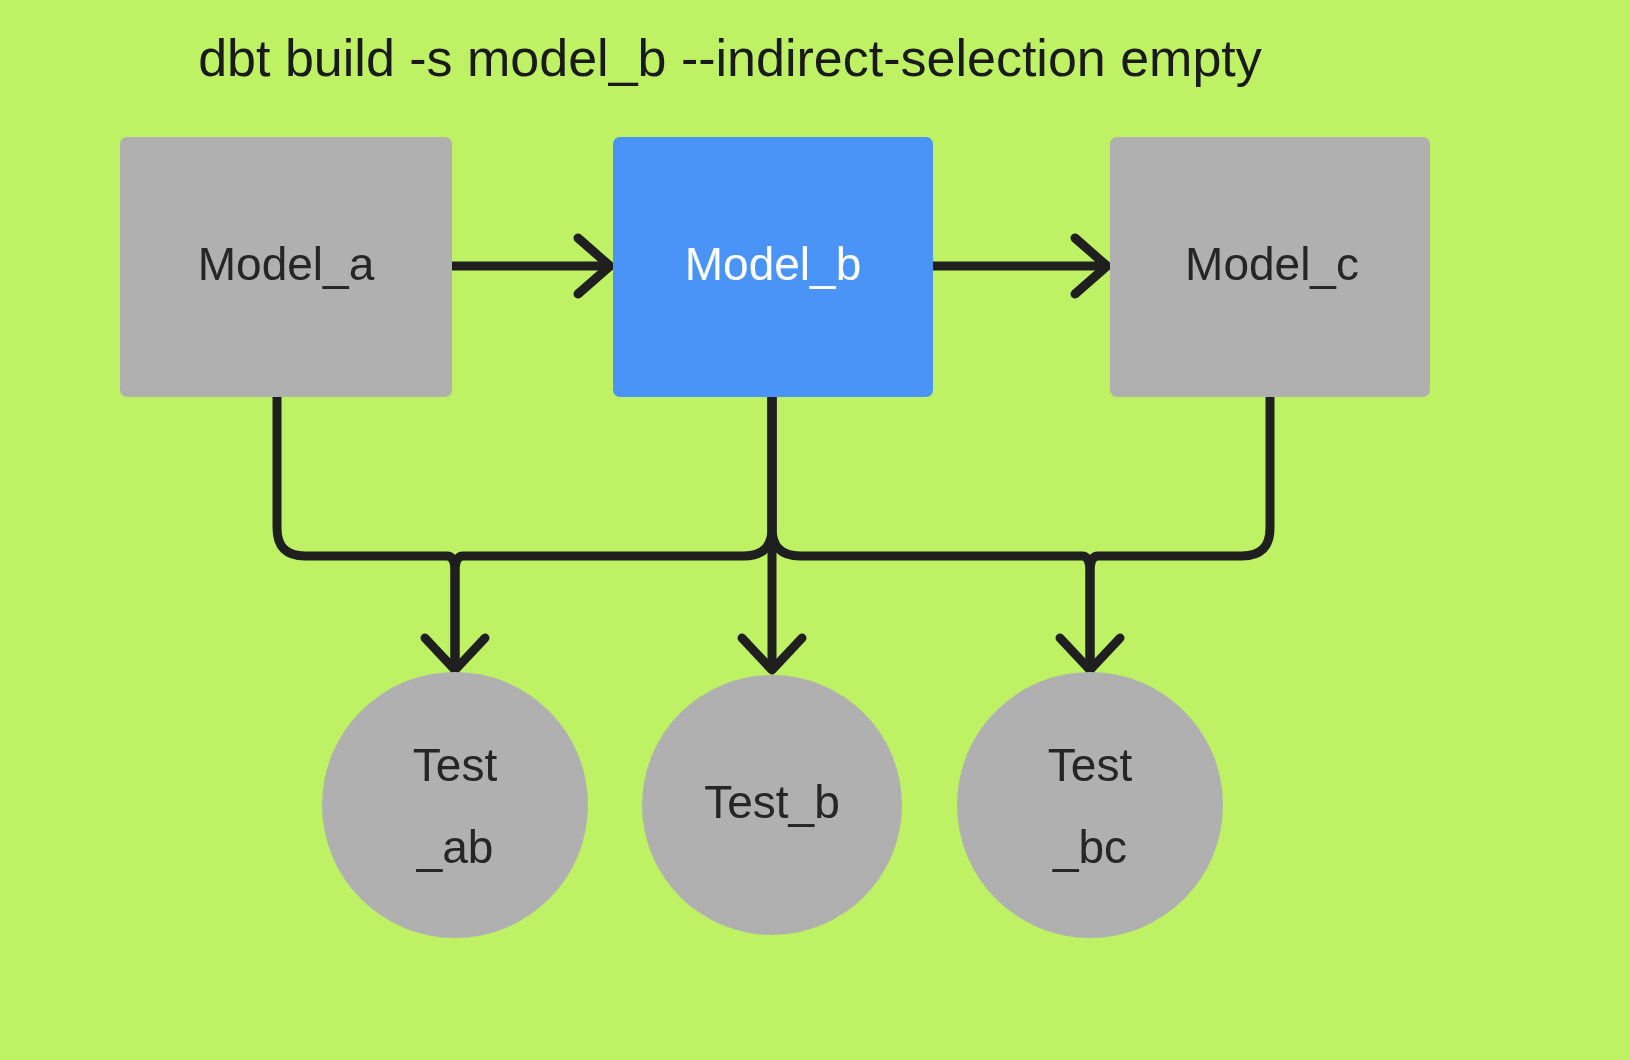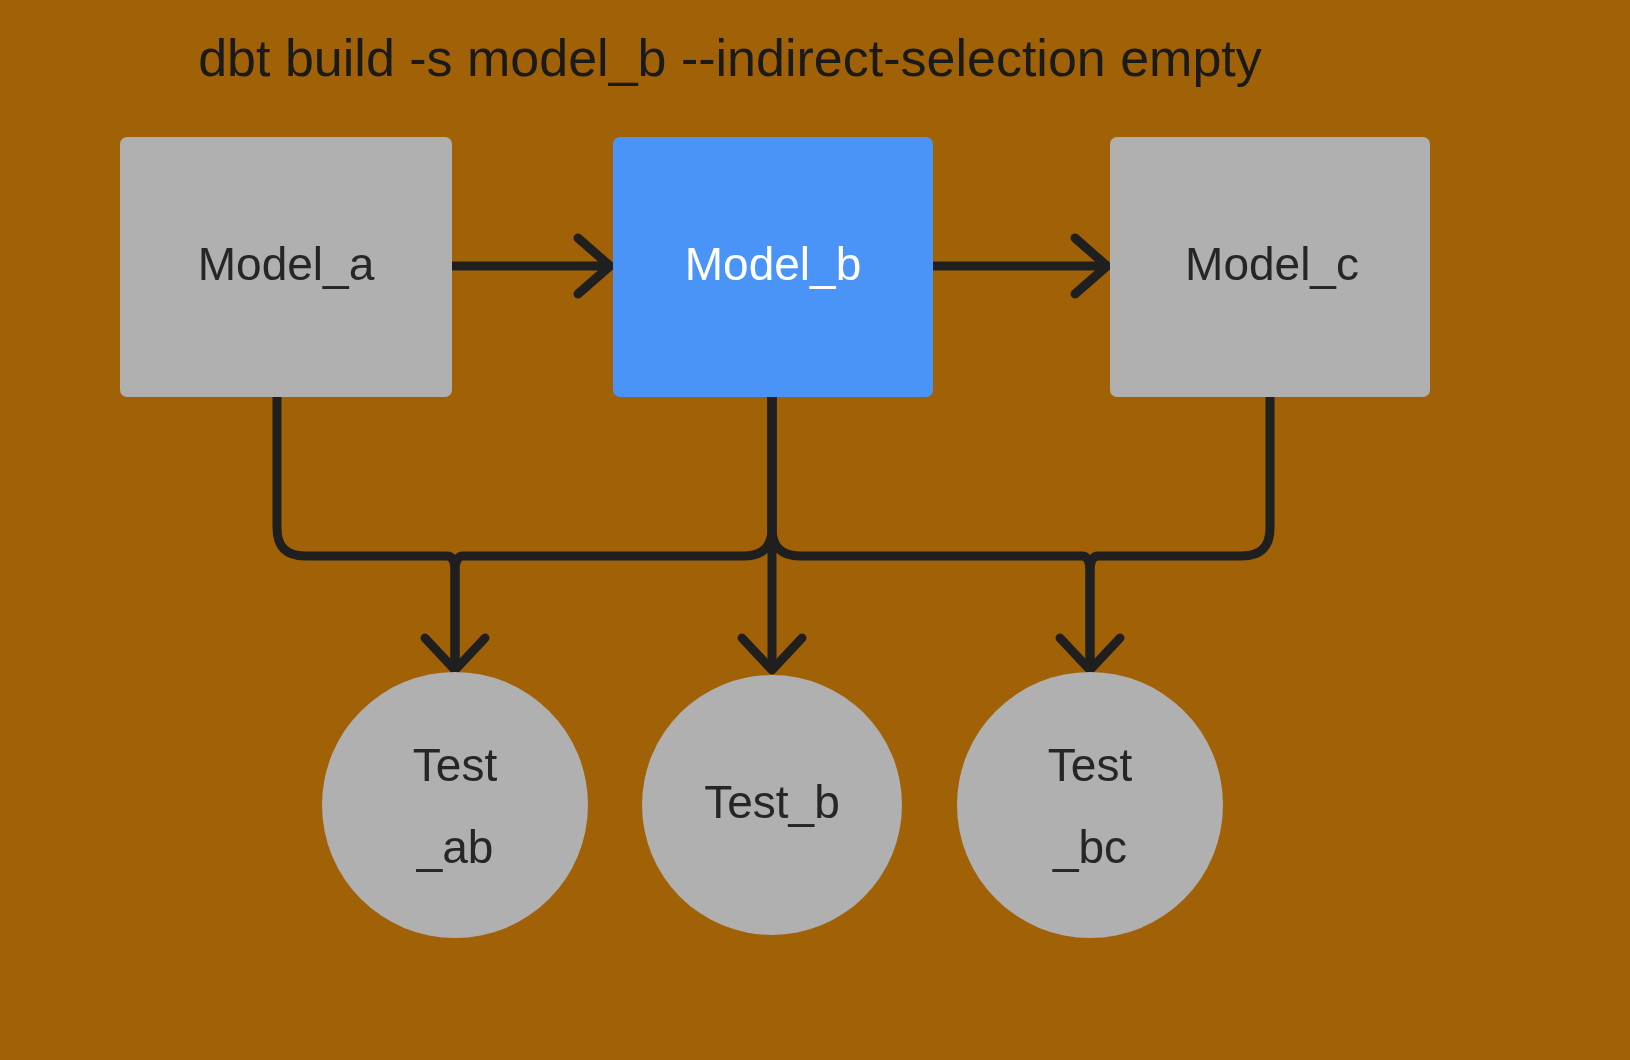--- a/index.html
+++ b/index.html
@@ -8,21 +8,21 @@
     padding: 0;
     background: #ffffff;
   }
   body {
     font-family: "Liberation Sans", sans-serif;
   }
   #canvas {
     position: relative;
     width: 1630px;
     height: 1060px;
-    background: #a16207;
+    background: #bef264;
     overflow: hidden;
   }
   #diagram-svg {
     position: absolute;
     top: 0;
     left: 0;
     width: 1630px;
     height: 1060px;
   }
   .node-label {

